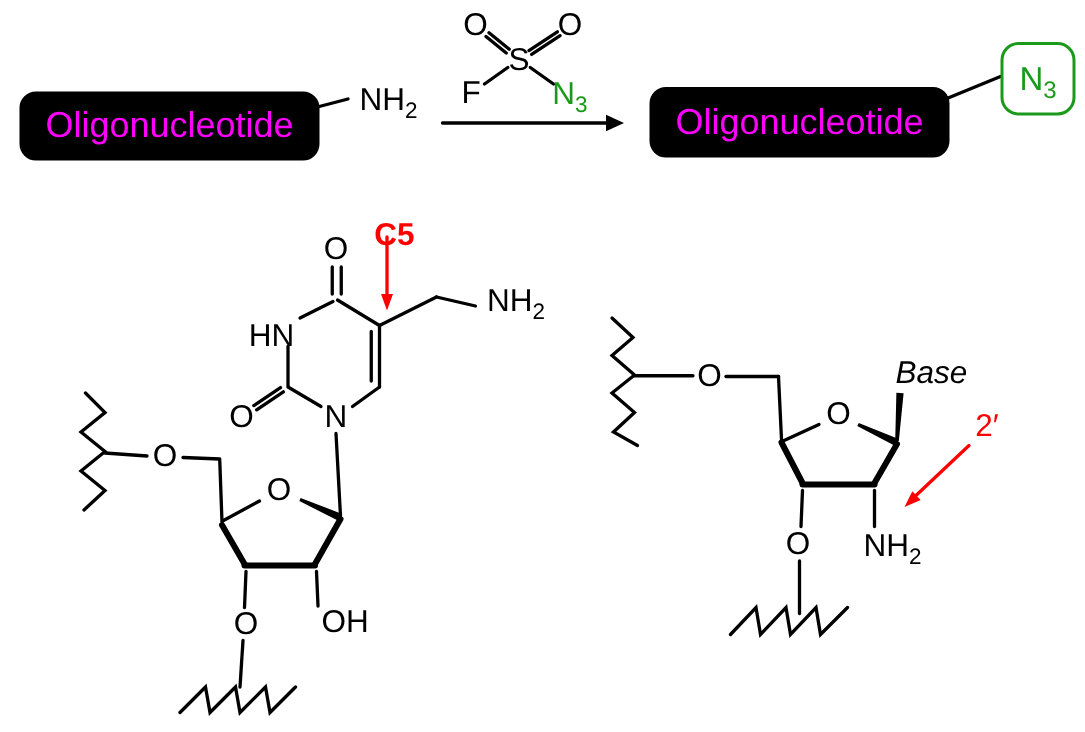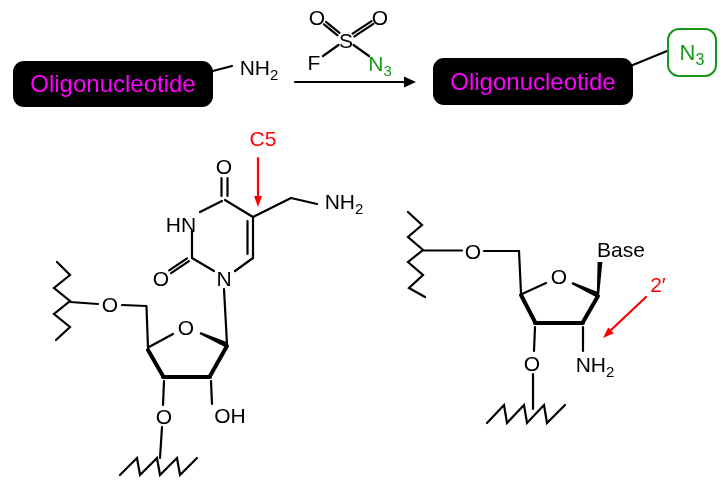--- a/index.html
+++ b/index.html
@@ -104,31 +104,31 @@
   <div class="lbl" style="left:314px;top:62px;">F</div>
   <div class="lbl green" style="left:380px;top:63px;"><span>N</span><sub>3</sub></div>
 
   <div class="obox" style="left:433px;top:58px;width:196px;height:43px;">
     <span class="btxt">Oligonucleotide</span>
   </div>
   <div class="gbox" style="left:667px;top:28px;width:46px;height:45px;">
     <span class="btxt"><span>N</span><sub>3</sub></span>
   </div>
 
-  <div class="lbl red" style="left:263px;top:138px;">C5</div>
+  <div class="lbl red" style="left:263px;top:157px;font-weight:bold;">C5</div>
   <div class="lbl" style="left:224px;top:166px;">O</div>
   <div class="lbl" style="left:181px;top:212px;margin-top:12px;">HN</div>
   <div class="lbl" style="left:161px;top:278px;">O</div>
   <div class="lbl" style="left:224px;top:278px;">N</div>
   <div class="lbl" style="left:344px;top:201px;"><span>NH</span><sub>2</sub></div>
   <div class="lbl" style="left:186px;top:327px;">O</div>
   <div class="lbl" style="left:110px;top:304px;">O</div>
   <div class="lbl" style="left:164px;top:416px;">O</div>
   <div class="lbl" style="left:230px;top:415px;">OH</div>
 
   <div class="lbl" style="left:473px;top:251px;">O</div>
   <div class="lbl" style="left:559px;top:276px;">O</div>
-  <div class="lbl" style="left:621px;top:249px;">Base</div>
+  <div class="lbl" style="left:621px;top:249px;font-style:italic;">Base</div>
   <div class="lbl red" style="left:658px;top:284px;">2′</div>
   <div class="lbl" style="left:595px;top:364px;"><span>NH</span><sub>2</sub></div>
   <div class="lbl" style="left:532px;top:363px;">O</div>
 
 </div>
 
 </body></html>

